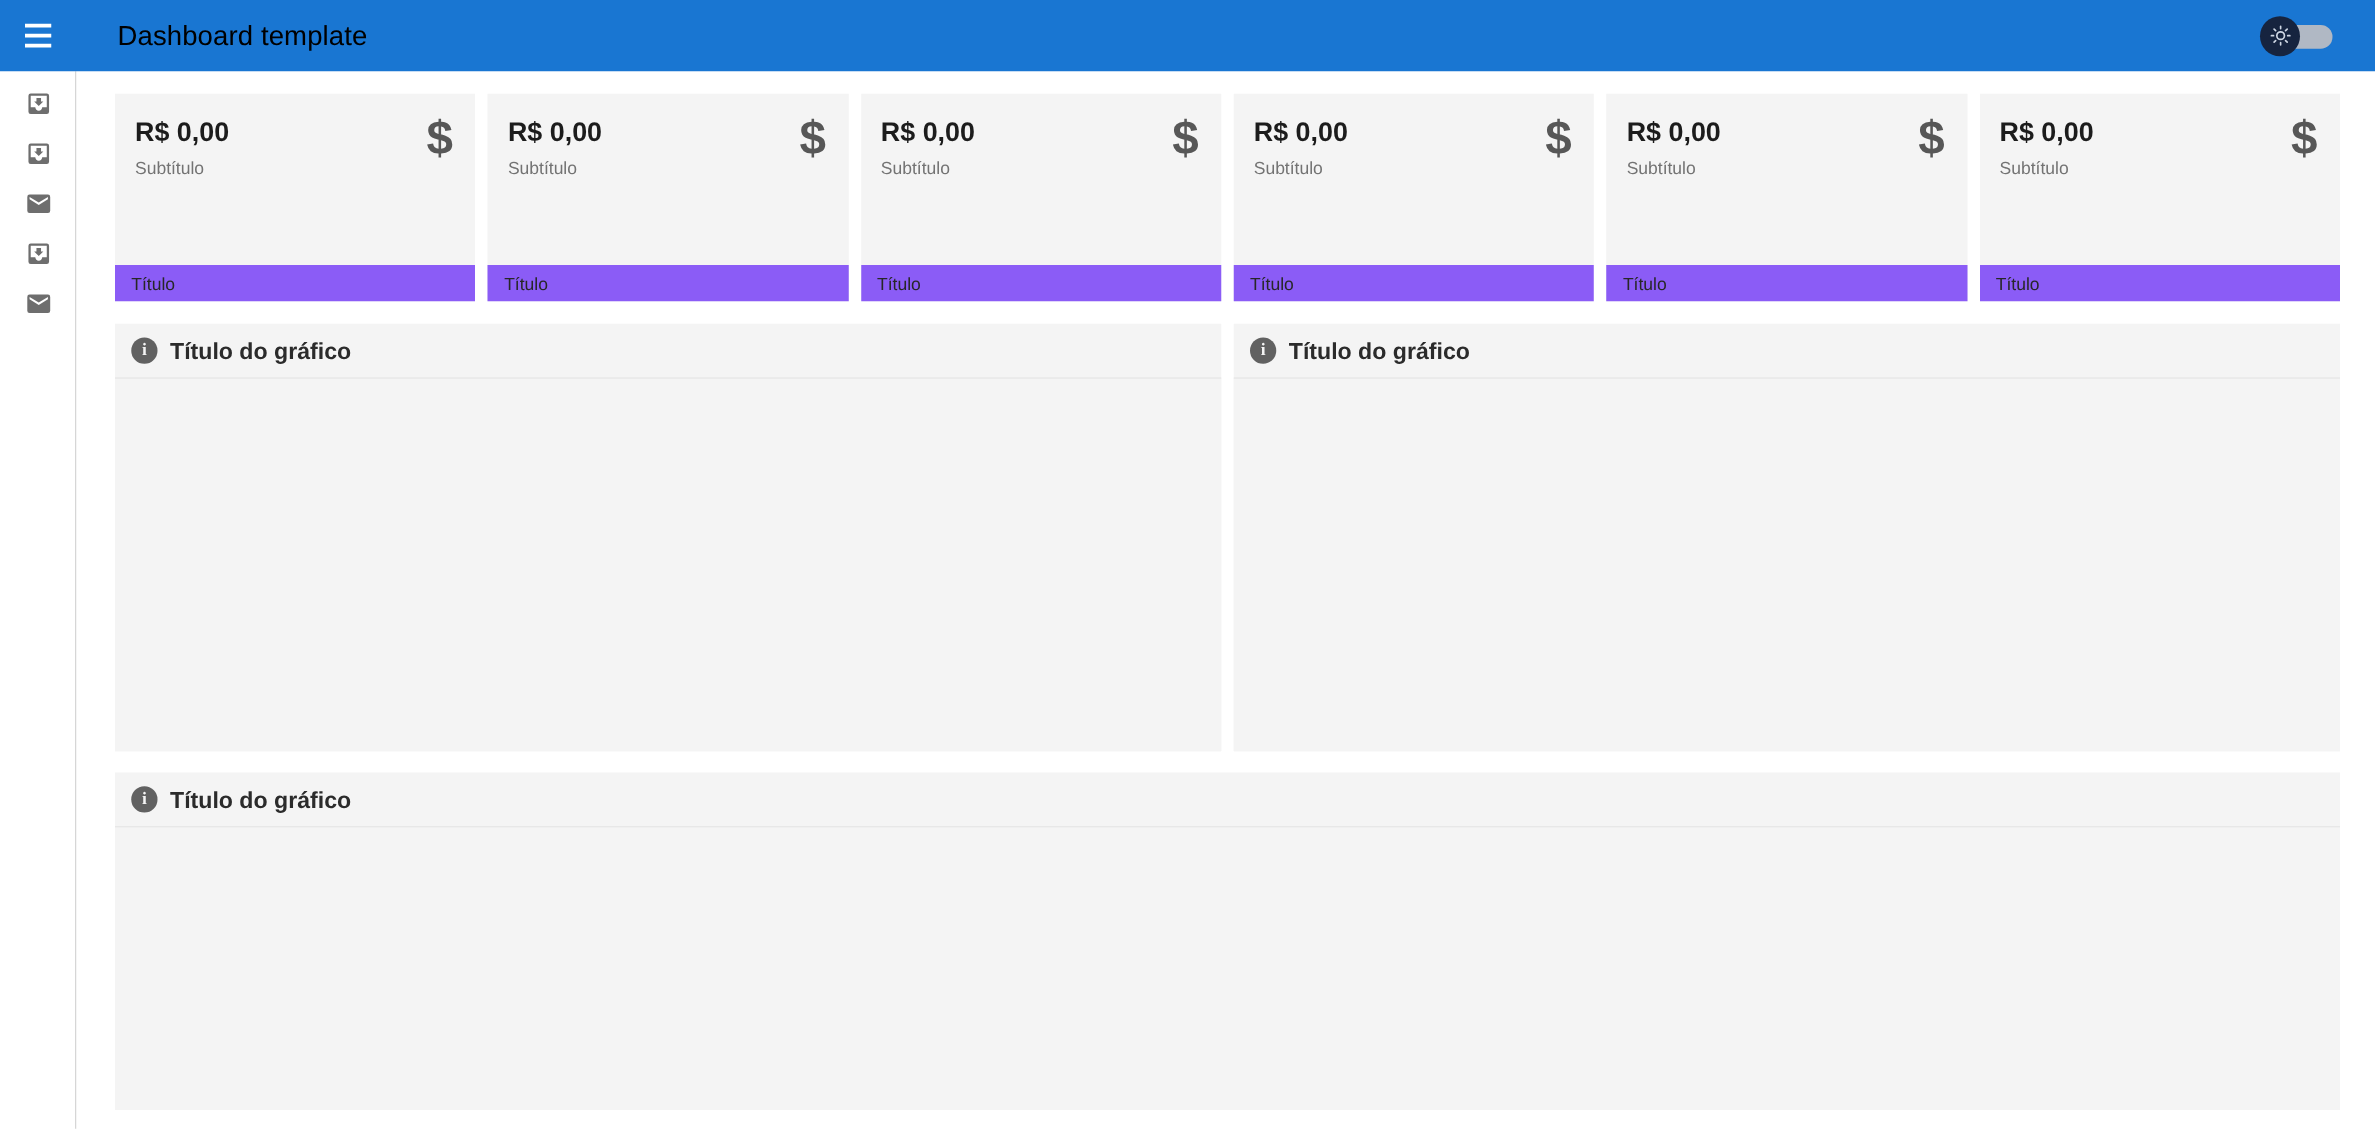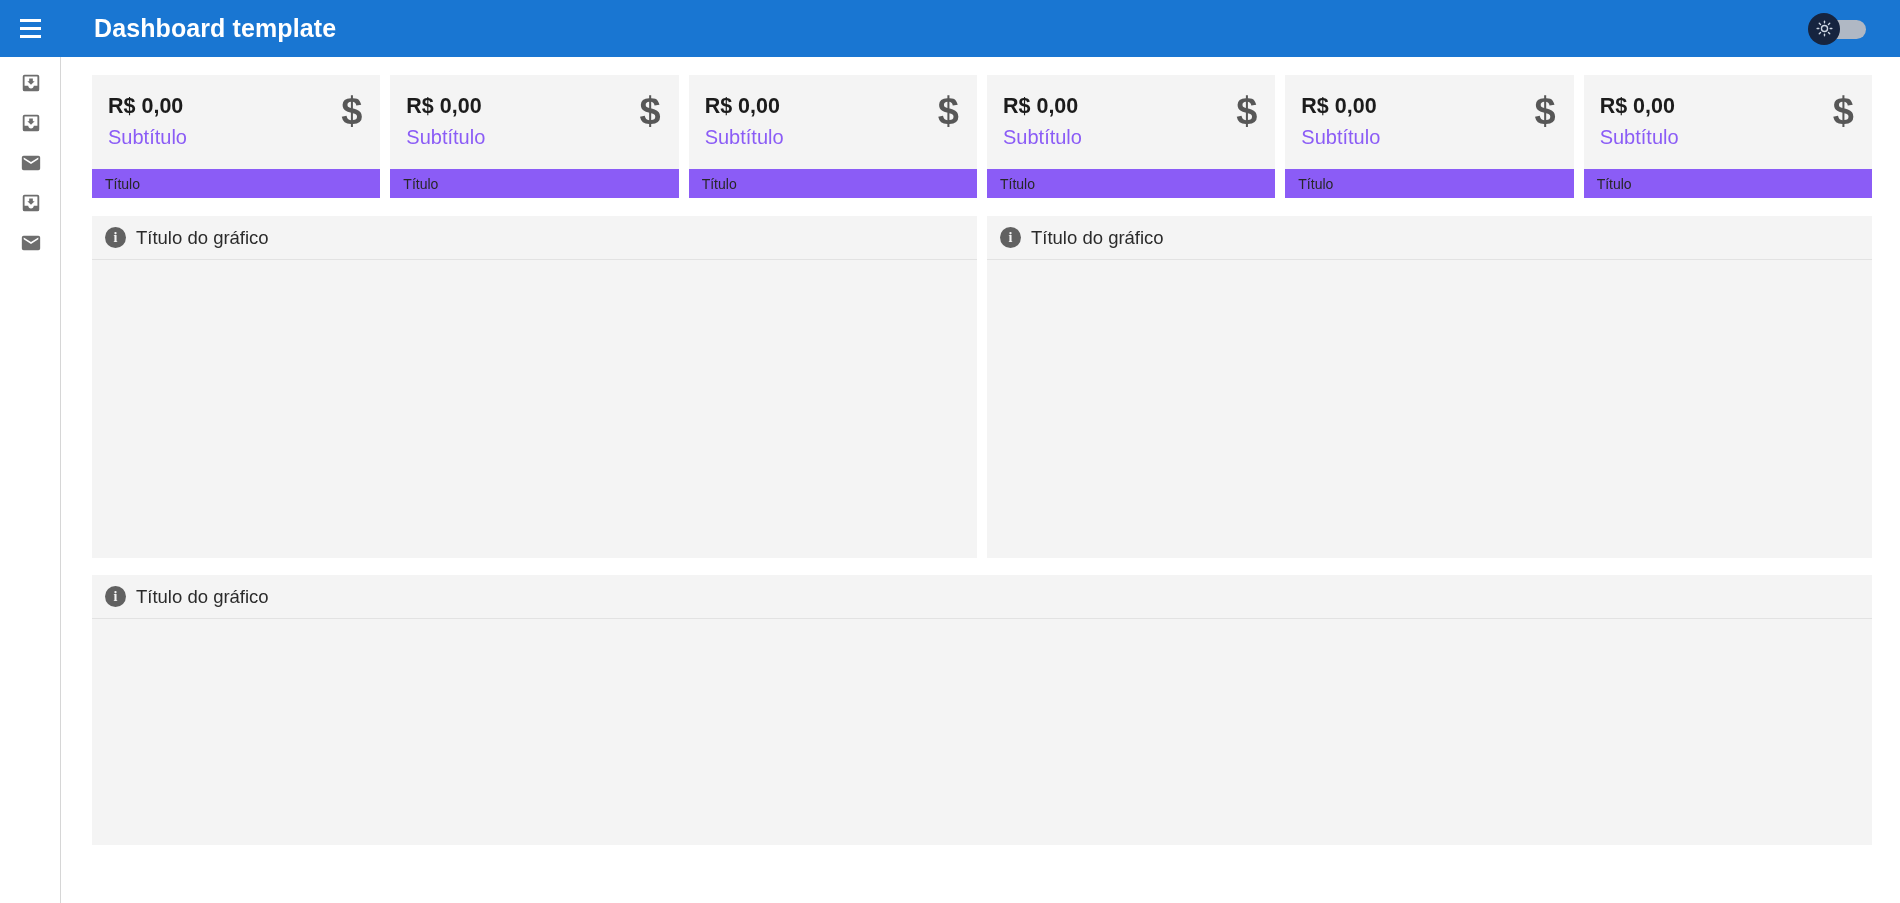--- a/index.html
+++ b/index.html
@@ -36,23 +36,23 @@
     background: transparent;
     border: none;
   }
   .menu-btn span {
     display: block;
     width: 21px; height: 3px;
     background: #ffffff;
     border-radius: 0;
   }
   .appbar-title {
-    color: #ffffff;
-    font-size: 25px;
-    font-weight: 700;
+    color: #000000;
+    font-size: 22px;
+    font-weight: 400;
     margin-left: 40px;
     letter-spacing: .1px;
     white-space: nowrap;
   }
   .appbar-spacer { flex: 1 1 auto; }
 
   
   .theme-toggle {
     position: relative;
     width: 62px; height: 34px;
@@ -117,39 +117,40 @@
     display: flex;
     gap: 10px;
     width: 100%;
   }
   .stat-card {
     flex: 1 1 0;
     min-width: 0;
     background: #f4f4f4;
     display: flex;
     flex-direction: column;
+    gap: 43px;
   }
   .stat-body {
     display: flex;
     align-items: flex-start;
     justify-content: space-between;
     padding: 20px 18px 16px 16px;
     height: 94px;
   }
   .stat-texts { min-width: 0; }
   .stat-value {
     font-size: 21.5px;
     font-weight: 700;
     color: #1c1c1c;
     line-height: 1.1;
     white-space: nowrap;
   }
   .stat-sub {
-    font-size: 20px;
-    color: #8b5cf6;
+    font-size: 14px;
+    color: #737373;
     margin-top: 7px;
     white-space: nowrap;
   }
   .stat-icon {
     font-size: 38px;
     font-weight: 700;
     color: #575757;
     line-height: .95;
     margin-top: -2px;
     font-family: "Liberation Sans", sans-serif;
@@ -197,21 +198,21 @@
     align-items: center;
     justify-content: center;
     font-size: 14px;
     font-weight: 700;
     font-family: "Liberation Serif", serif;
     flex: 0 0 auto;
   }
   .chart-title {
     font-size: 18.5px;
     color: #2b2b2b;
-    font-weight: 400;
+    font-weight: 700;
     white-space: nowrap;
   }
   .chart-body {
     flex: 1 1 auto;
     background: #f4f4f4;
   }
   .chart-row-tall .chart-card { height: 342px; }
   .chart-row-bottom { margin-top: 17px; }
   .chart-row-bottom .chart-card { height: 270px; }
 </style>

